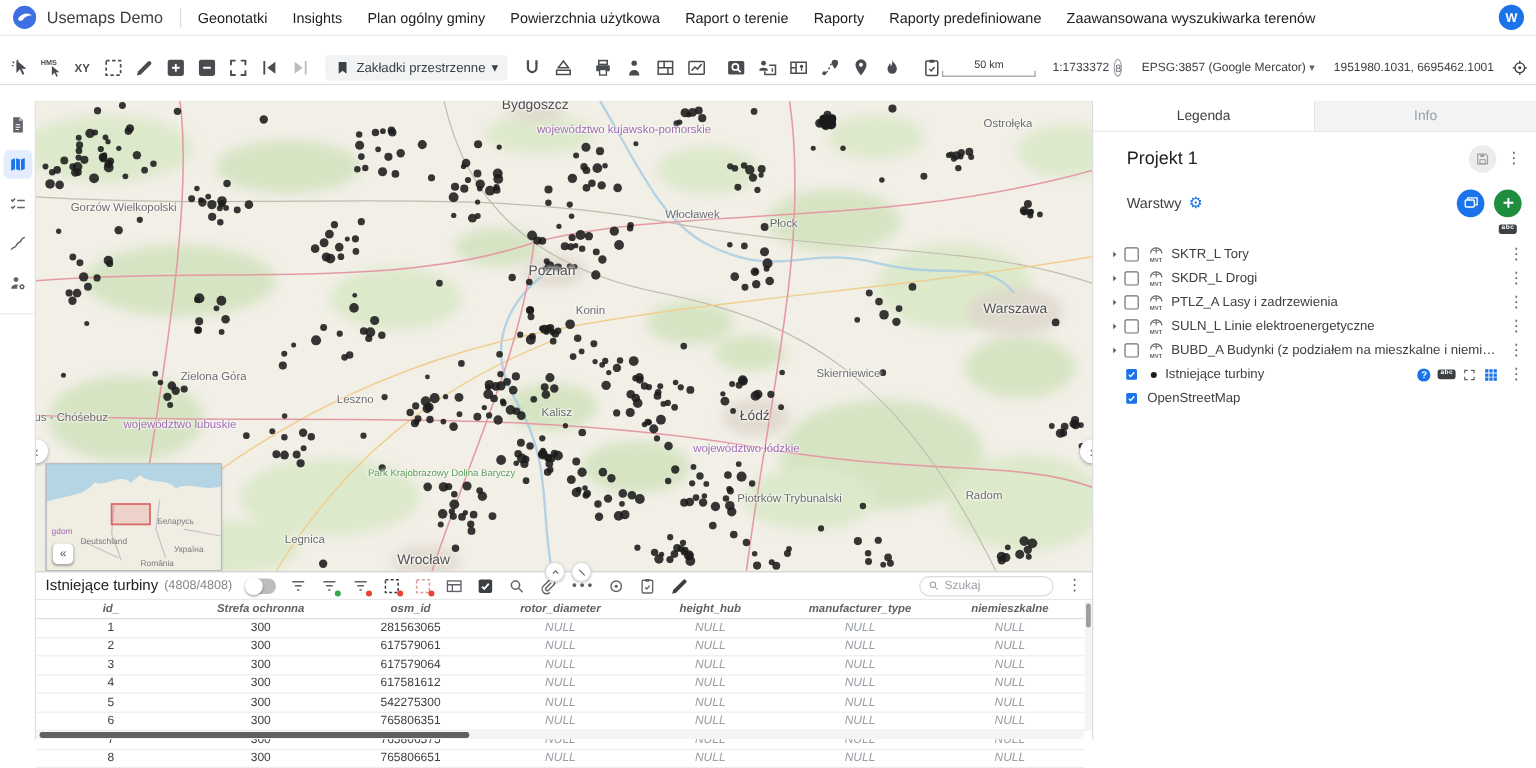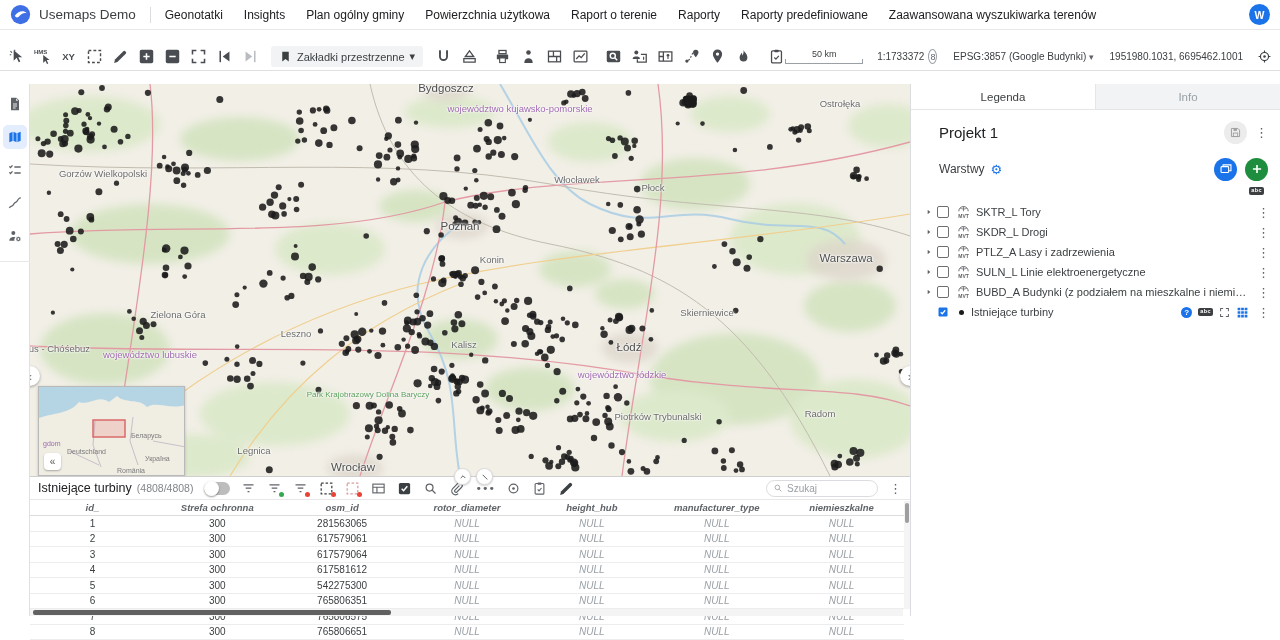--- a/index.html
+++ b/index.html
@@ -485,21 +485,21 @@
     <svg class="tbico">
         <use href="#s-clipcheck"></use>
       </svg>
 
     <div class="scalebox">
       <span class="lbl">50 km</span>
       <div class="bar"></div>
     </div>
     <span class="ratio">1:1733372</span>
     <span class="zoombadge">8</span>
-    <span class="projection"><span>EPSG:3857 (Google Budynki)</span> <span class="caret-char">▾</span></span>
+    <span class="projection"><span>EPSG:3857 (Google Mercator)</span> <span class="caret-char">▾</span></span>
     <span class="coords">1951980.1031, 6695462.1001</span>
     <div class="right-icons">
       <svg class="tbico">
           <use href="#s-crosshair"></use>
         </svg>
 
     </div>
   </div>
 
   <div id="content">
@@ -1490,16 +1490,25 @@
               <span class="abc-pill">abc</span>
               <svg class="lt-extent">
                 <use href="#s-extent"></use>
               </svg>
               <svg class="lt-grid">
                 <use href="#s-grid9"></use>
               </svg>
             </span>
             <span class="kebab" style="margin-left: 8px;">⋮</span>
           </div>
+          <div class="layer-row">
+            <span class="caret-slot"></span>
+            <span class="cbox checked">
+              <svg>
+                <use href="#s-cbfill"></use>
+              </svg>
+            </span>
+            <span class="layer-label">OpenStreetMap</span>
+          </div>
         </div>
     </aside>
   </div>
 </div>
 
 </body></html>

